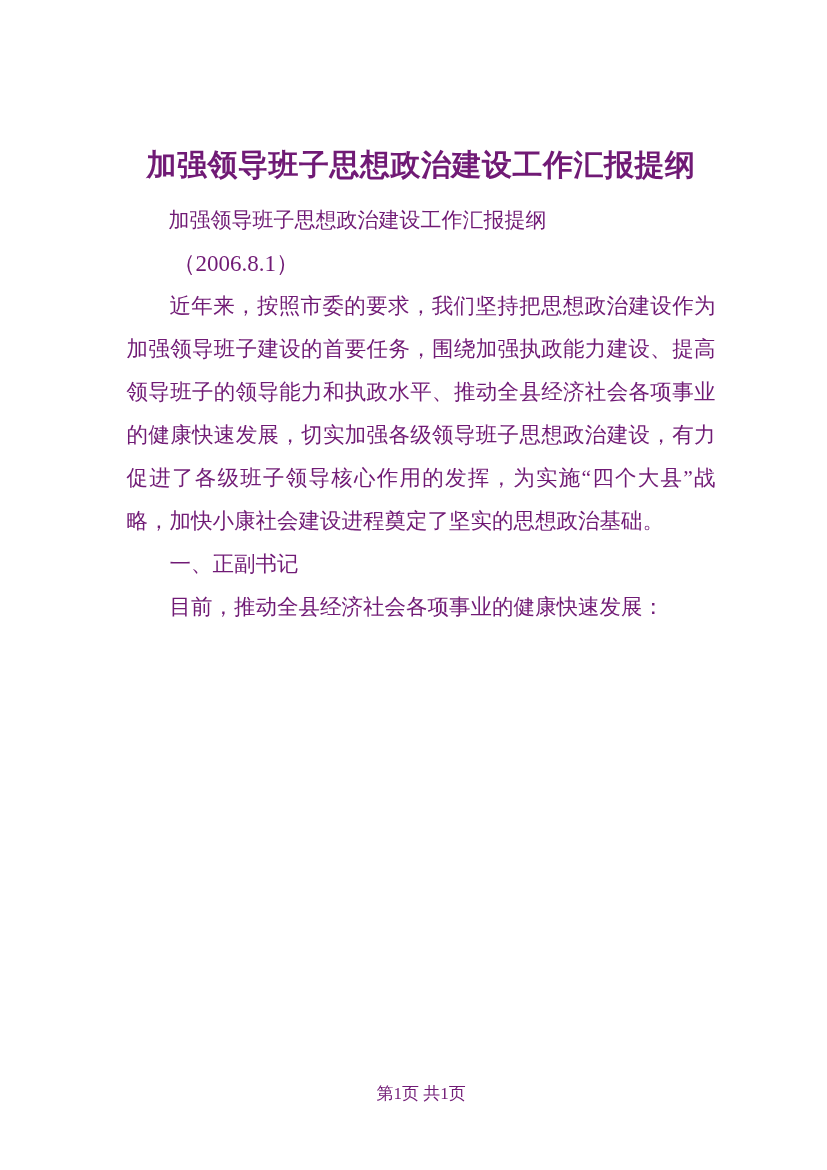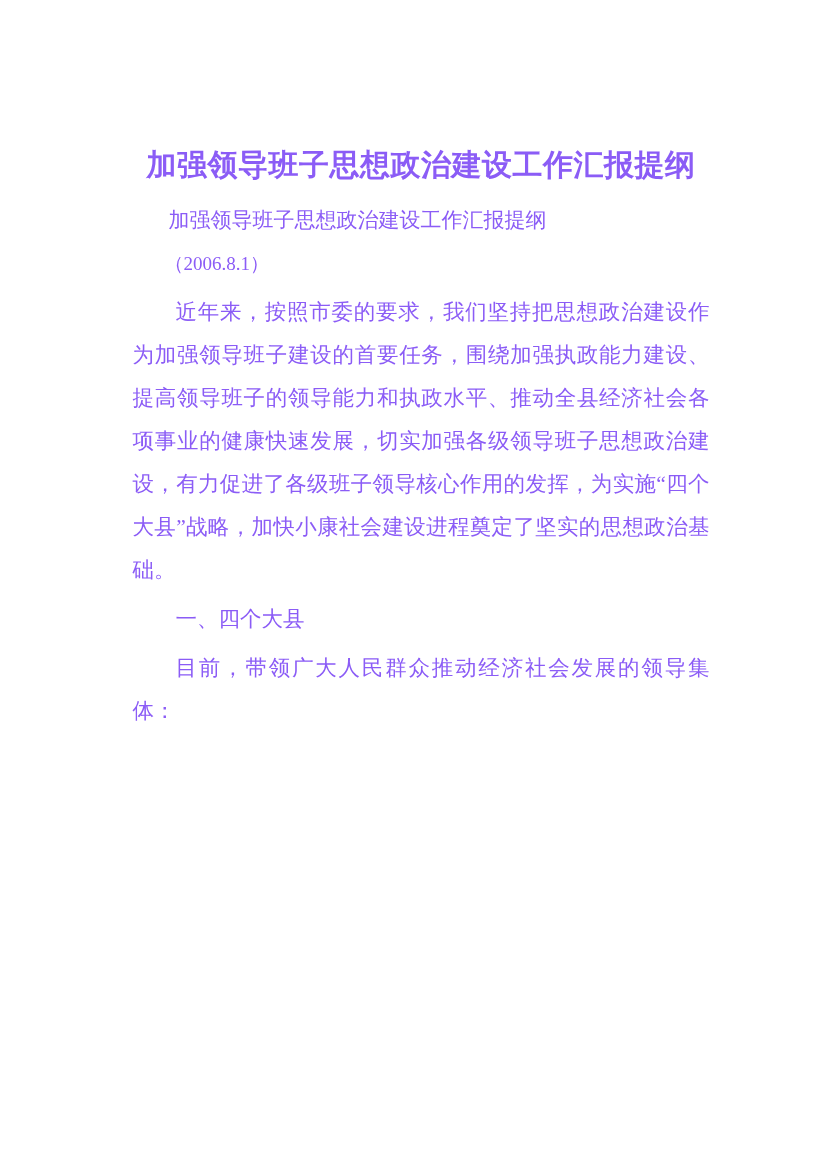--- a/index.html
+++ b/index.html
@@ -7,21 +7,21 @@
     margin: 0;
     padding: 0;
     background: #ffffff;
   }
   .page {
     position: relative;
     width: 800px;
     height: 1170px;
     margin: 0 auto;
     background: #ffffff;
-    color: #8b5cf6;
+    color: #701a75;
     font-family: "Liberation Serif", serif;
     overflow: hidden;
   }
   .content {
     position: absolute;
     top: 145px;
     left: 113px;
     right: 98px;
   }
   .doc-title {
@@ -34,26 +34,26 @@
     letter-spacing: 0.5px;
   }
   .doc-subtitle {
     margin: 0;
     font-size: 21px;
     line-height: 43px;
     text-indent: 2em;
   }
   .doc-date {
     margin: 0;
-    font-size: 19px;
+    font-size: 23px;
     line-height: 43px;
     text-indent: 2em;
   }
   .para {
-    margin: 6px;
+    margin: 0;
     font-size: 21.5px;
     line-height: 43px;
     text-indent: 2em;
     text-align: justify;
     text-justify: inter-ideograph;
     word-break: break-all;
   }
   .footer {
     position: absolute;
     bottom: 66px;
@@ -67,16 +67,17 @@
 </style>
 </head>
 <body>
 
 <div class="page">
   <div class="content">
     <h1 class="doc-title">加强领导班子思想政治建设工作汇报提纲</h1>
     <p class="doc-subtitle">加强领导班子思想政治建设工作汇报提纲</p>
     <p class="doc-date">（2006.8.1）</p>
     <p class="para">近年来，按照市委的要求，我们坚持把思想政治建设作为加强领导班子建设的首要任务，围绕加强执政能力建设、提高领导班子的领导能力和执政水平、推动全县经济社会各项事业的健康快速发展，切实加强各级领导班子思想政治建设，有力促进了各级班子领导核心作用的发挥，为实施“四个大县”战略，加快小康社会建设进程奠定了坚实的思想政治基础。</p>
-    <p class="para">一、四个大县</p>
-    <p class="para">目前，带领广大人民群众推动经济社会发展的领导集体：</p>
+    <p class="para">一、正副书记</p>
+    <p class="para">目前，推动全县经济社会各项事业的健康快速发展：</p>
   </div>
+  <div class="footer">第1页 共1页</div>
 </div>
 
 </body></html>

